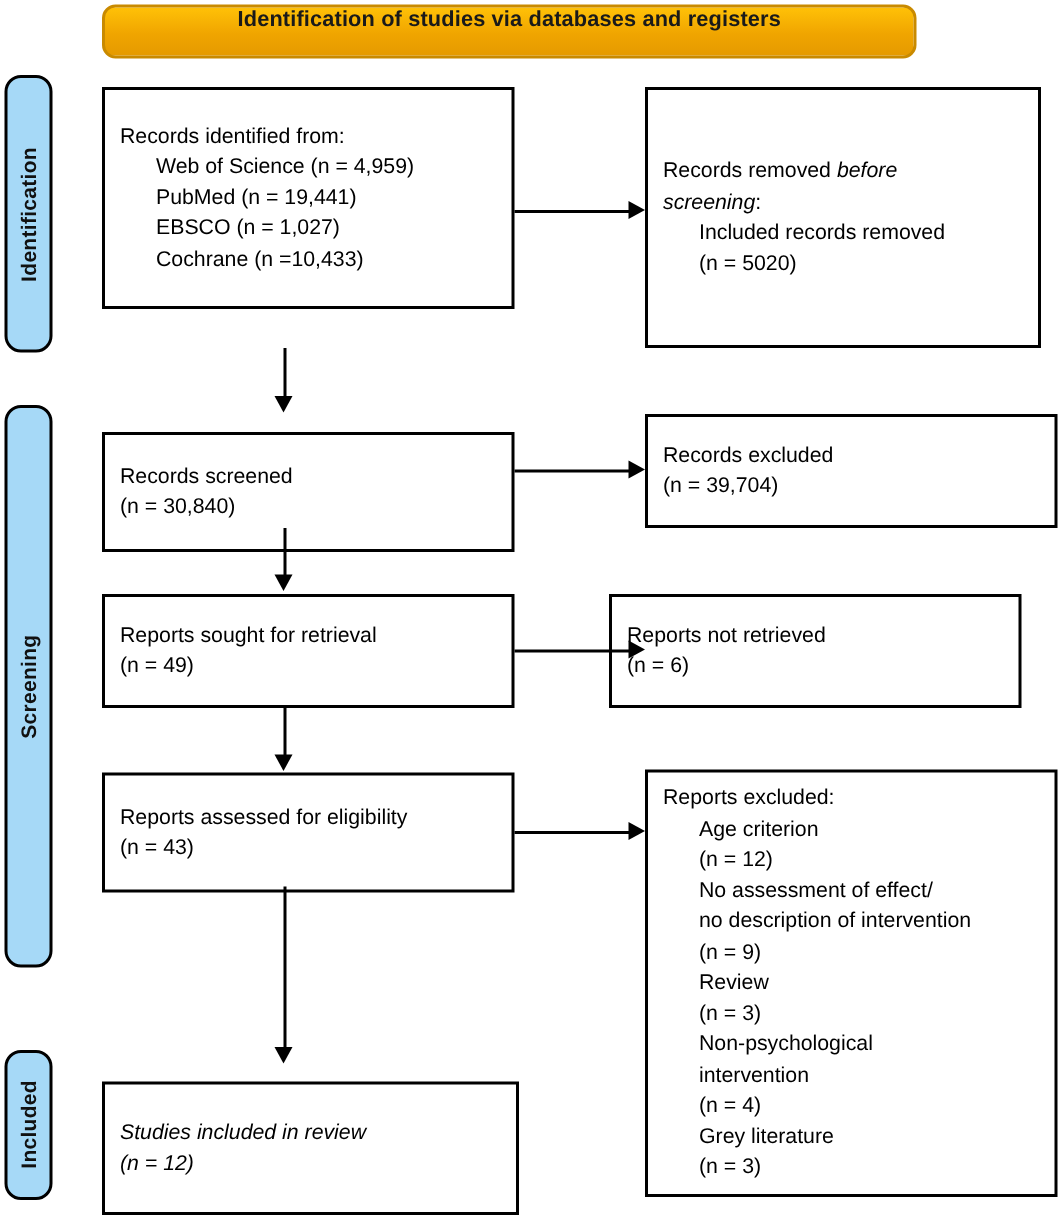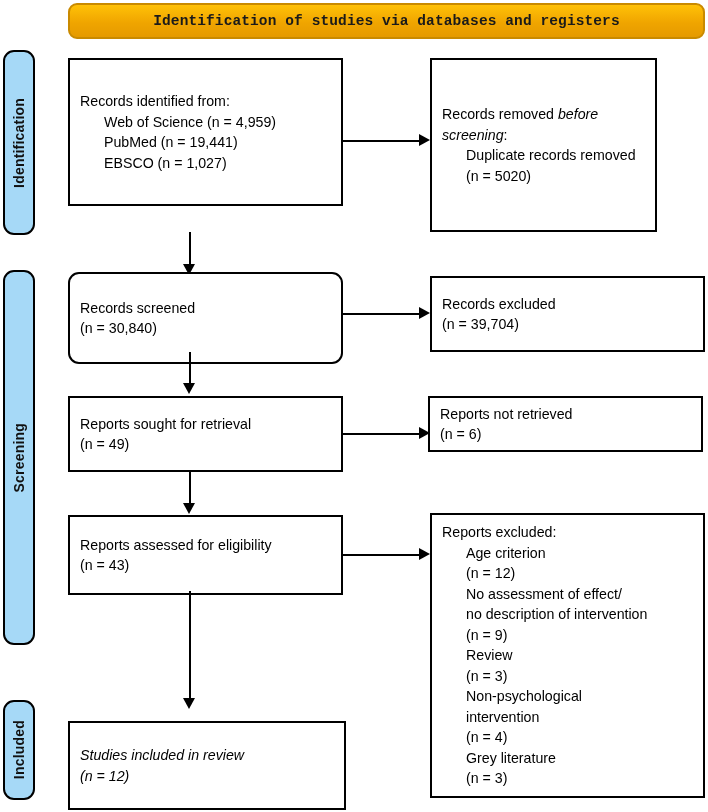--- a/index.html
+++ b/index.html
@@ -14,30 +14,29 @@
     font-family: "Liberation Sans", sans-serif;
     color: #000000;
     overflow: hidden;
   }
 
   
   .banner {
     position: absolute;
     left: 68px;
     top: 3px;
-    width: 637px;
+    width: 543px;
     height: 36px;
     box-sizing: border-box;
     border: 2px solid #C98A00;
     border-radius: 9px;
     background: linear-gradient(180deg, #FFC107 0%, #F0A500 55%, #E59A00 100%);
     display: flex;
-    align-items: center;
+    align-items: flex-start;
     justify-content: center;
-    font-family: Liberation Mono, monospace;
   }
   .banner-text {
     font-size: 14.5px;
     font-weight: bold;
     letter-spacing: 0.1px;
     color: #1a1a1a;
     text-align: center;
   }
 
   
@@ -123,38 +122,39 @@
 <div class="stage" style="top:700px; height:100px;">
   <span class="stage-label">Included</span>
 </div>
 
 <div class="box" style="left:68px; top:58px; width:275px; height:148px;">
   <div class="box-inner">
     <div class="line">Records identified from:</div>
     <div class="line indent">Web of Science (n = 4,959)</div>
     <div class="line indent">PubMed (n = 19,441)</div>
     <div class="line indent">EBSCO (n = 1,027)</div>
-  </div>
-</div>
-
-<div class="box" style="left:430px; top:58px; width:227px; height:174px;">
+    <div class="line indent">Cochrane (n =10,433)</div>
+  </div>
+</div>
+
+<div class="box" style="left:430px; top:58px; width:264px; height:174px;">
   <div class="box-inner">
     <div class="line"><span>Records removed </span><span class="ital">before</span></div>
     <div class="line"><span class="ital">screening</span><span>:</span></div>
-    <div class="line indent">Duplicate records removed</div>
+    <div class="line indent">Included records removed</div>
     <div class="line indent">(n = 5020)</div>
   </div>
 </div>
 
 <div class="h-line" style="left:343px; top:140px; width:77px;"></div>
 <div class="arrow-right" style="left:419px; top:134px;"></div>
 <div class="v-line" style="left:189px; top:232px; height:33px;"></div>
 <div class="arrow-down" style="left:183px; top:264px;"></div>
 
-<div class="box" style="left:68px; top:272px; width:275px; height:92px;border-radius:11px;">
+<div class="box" style="left:68px; top:288px; width:275px; height:80px;">
   <div class="box-inner">
     <div class="line">Records screened</div>
     <div class="line">(n = 30,840)</div>
   </div>
 </div>
 
 <div class="box" style="left:430px; top:276px; width:275px; height:76px;">
   <div class="box-inner">
     <div class="line">Records excluded</div>
     <div class="line">(n = 39,704)</div>
@@ -166,21 +166,21 @@
 <div class="v-line" style="left:189px; top:352px; height:32px;"></div>
 <div class="arrow-down" style="left:183px; top:383px;"></div>
 
 <div class="box" style="left:68px; top:396px; width:275px; height:76px;">
   <div class="box-inner">
     <div class="line">Reports sought for retrieval</div>
     <div class="line">(n = 49)</div>
   </div>
 </div>
 
-<div class="box" style="left:428px; top:396px; width:275px; height:56px;">
+<div class="box" style="left:406px; top:396px; width:275px; height:76px;">
   <div class="box-inner">
     <div class="line">Reports not retrieved</div>
     <div class="line">(n = 6)</div>
   </div>
 </div>
 
 <div class="h-line" style="left:343px; top:433px; width:77px;"></div>
 <div class="arrow-right" style="left:419px; top:427px;"></div>
 <div class="v-line" style="left:189px; top:472px; height:32px;"></div>
 <div class="arrow-down" style="left:183px; top:503px;"></div>

